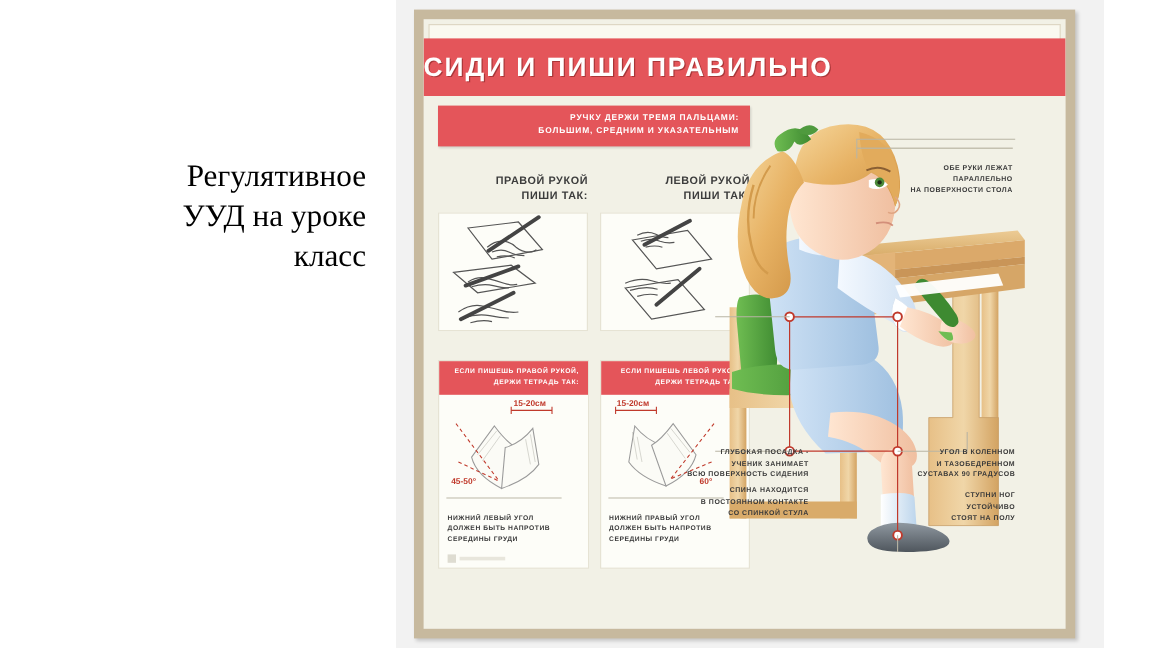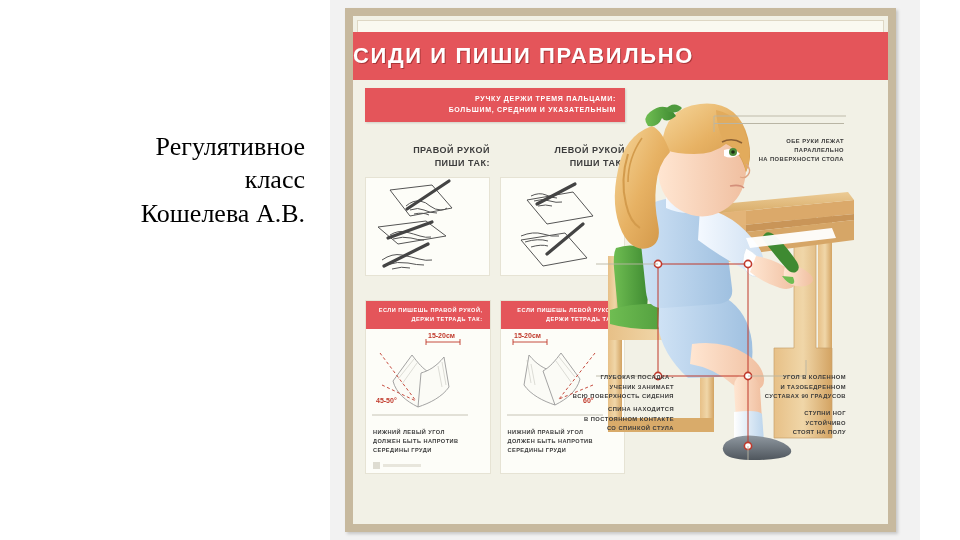--- a/index.html
+++ b/index.html
@@ -110,22 +110,22 @@
   .c-feet{left:128px;top:312px;width:122px;}
   .rule{height:1px;background:#b9b5a4;margin-bottom:3px;}
 </style>
 </head>
 <body>
 
 <div class="slide">
 
   <div class="lead-text">
     <div>Регулятивное</div>
+    <div>УУД на уроке</div>
     <div>класс</div>
-    <div>Кошелева А.В.</div>
   </div>
 
   <div class="gray-plate"></div>
 
   <div class="poster-frame">
     <div class="poster">
 
       <div class="title-slot"></div>
 
       <div class="title-bar">

